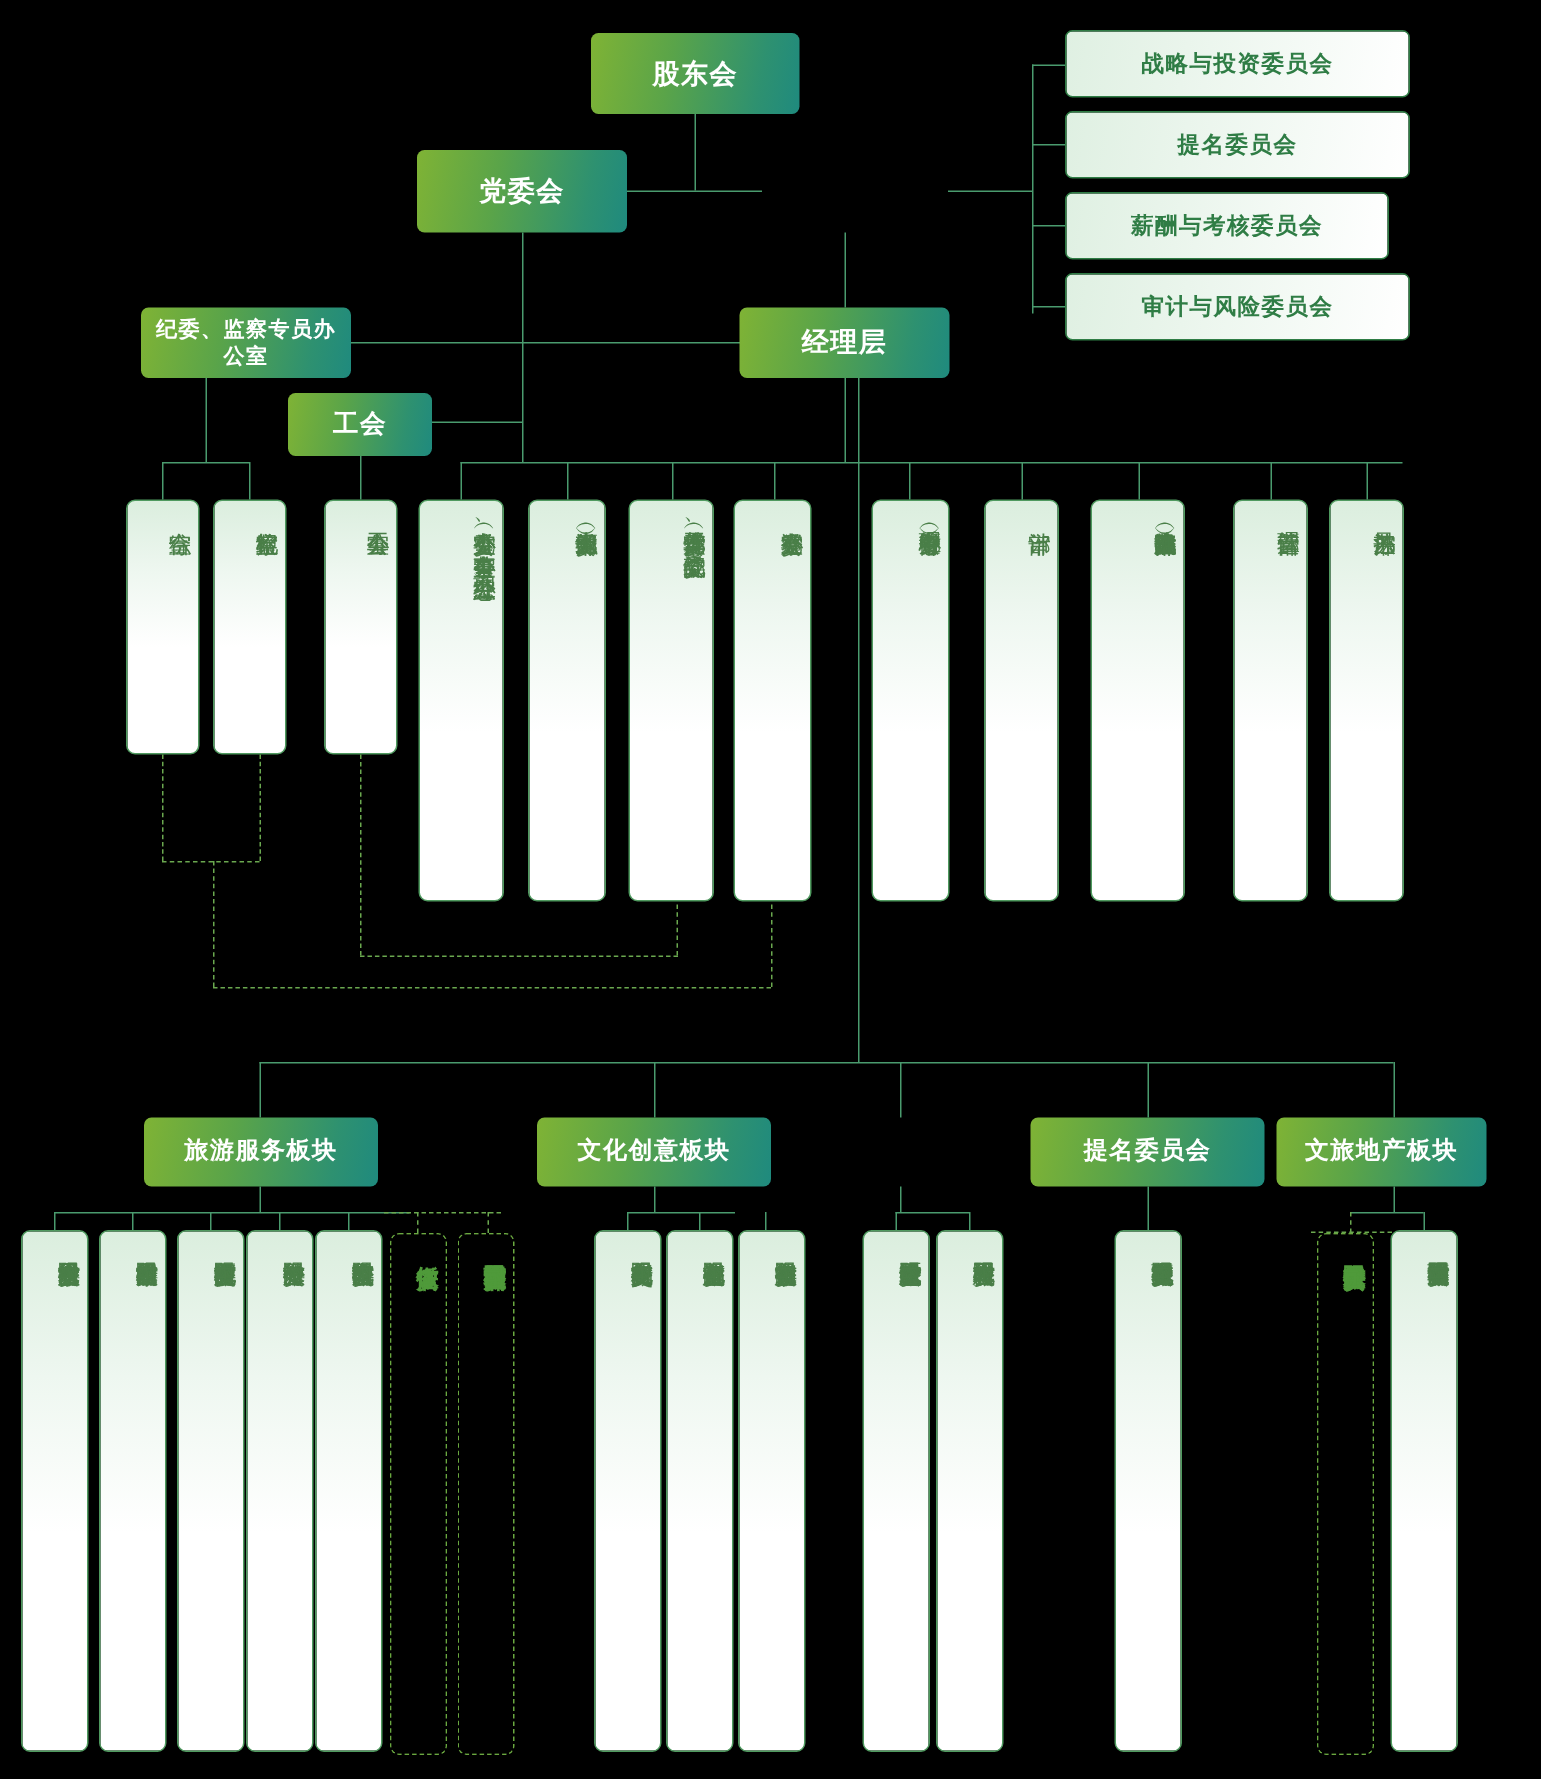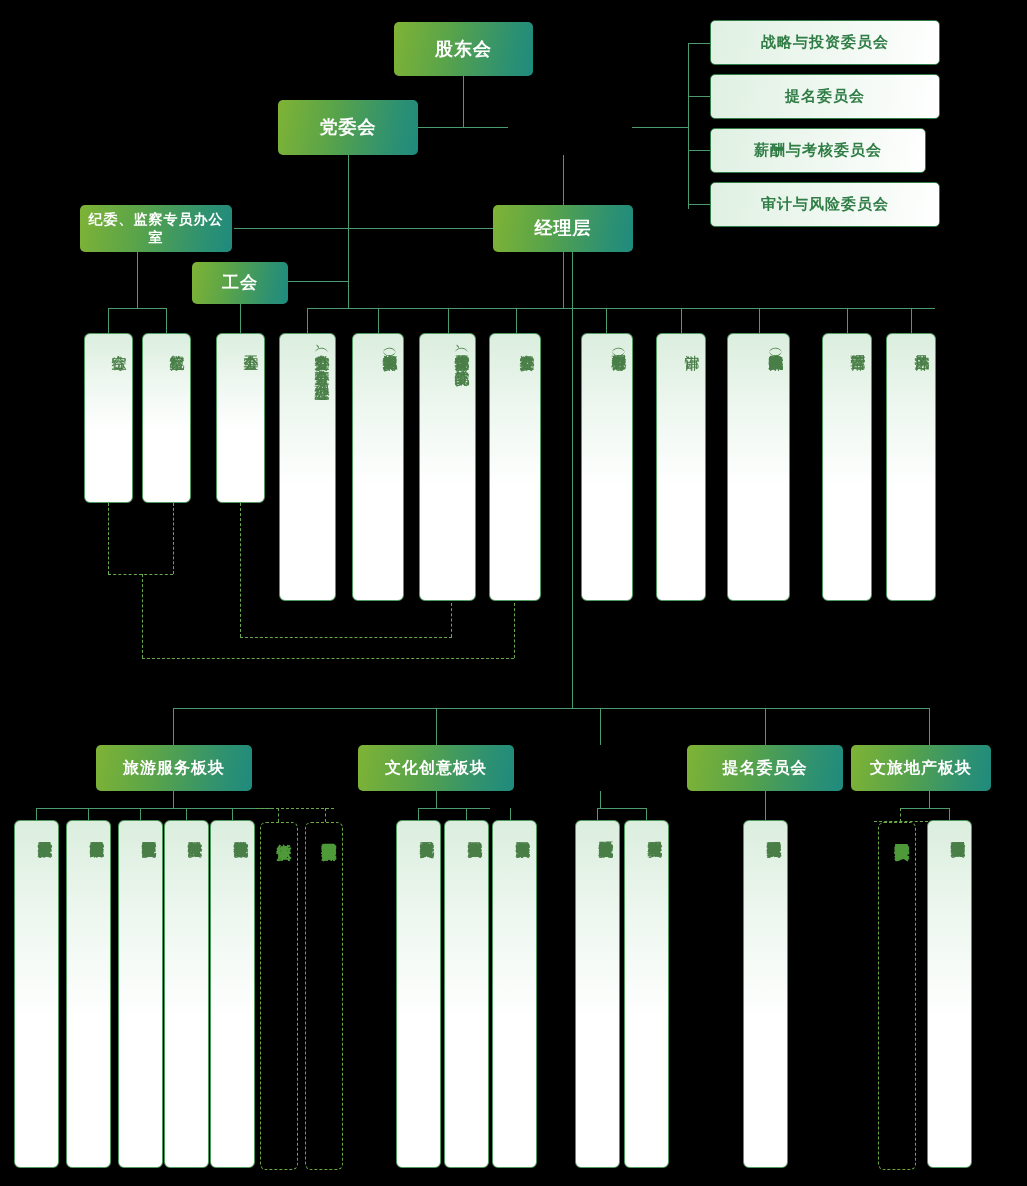--- a/index.html
+++ b/index.html
@@ -173,21 +173,21 @@
 
   <div class="gbox" style="left:278px;top:100px;width:140px;height:55px;font-size:18px;">
     <span>党委会</span>
   </div>
 
 
   <div class="gbox" style="left:493px;top:205px;width:140px;height:47px;font-size:18px;">
     <span>经理层</span>
   </div>
 
-  <div class="gbox" style="left:80px;top:205px;width:152px;height:47px;font-size:14px;padding:0 6px;">
+  <div class="gbox" style="left:94px;top:205px;width:140px;height:47px;font-size:14px;padding:0 6px;">
     <span>纪委、监察专员办公室</span>
   </div>
 
   <div class="gbox" style="left:192px;top:262px;width:96px;height:42px;font-size:17px;">
     <span>工会</span>
   </div>
 
   <div class="cbox" style="left:710px;top:20px;width:230px;height:45px;">
     <span>战略与投资委员会</span>
   </div>

